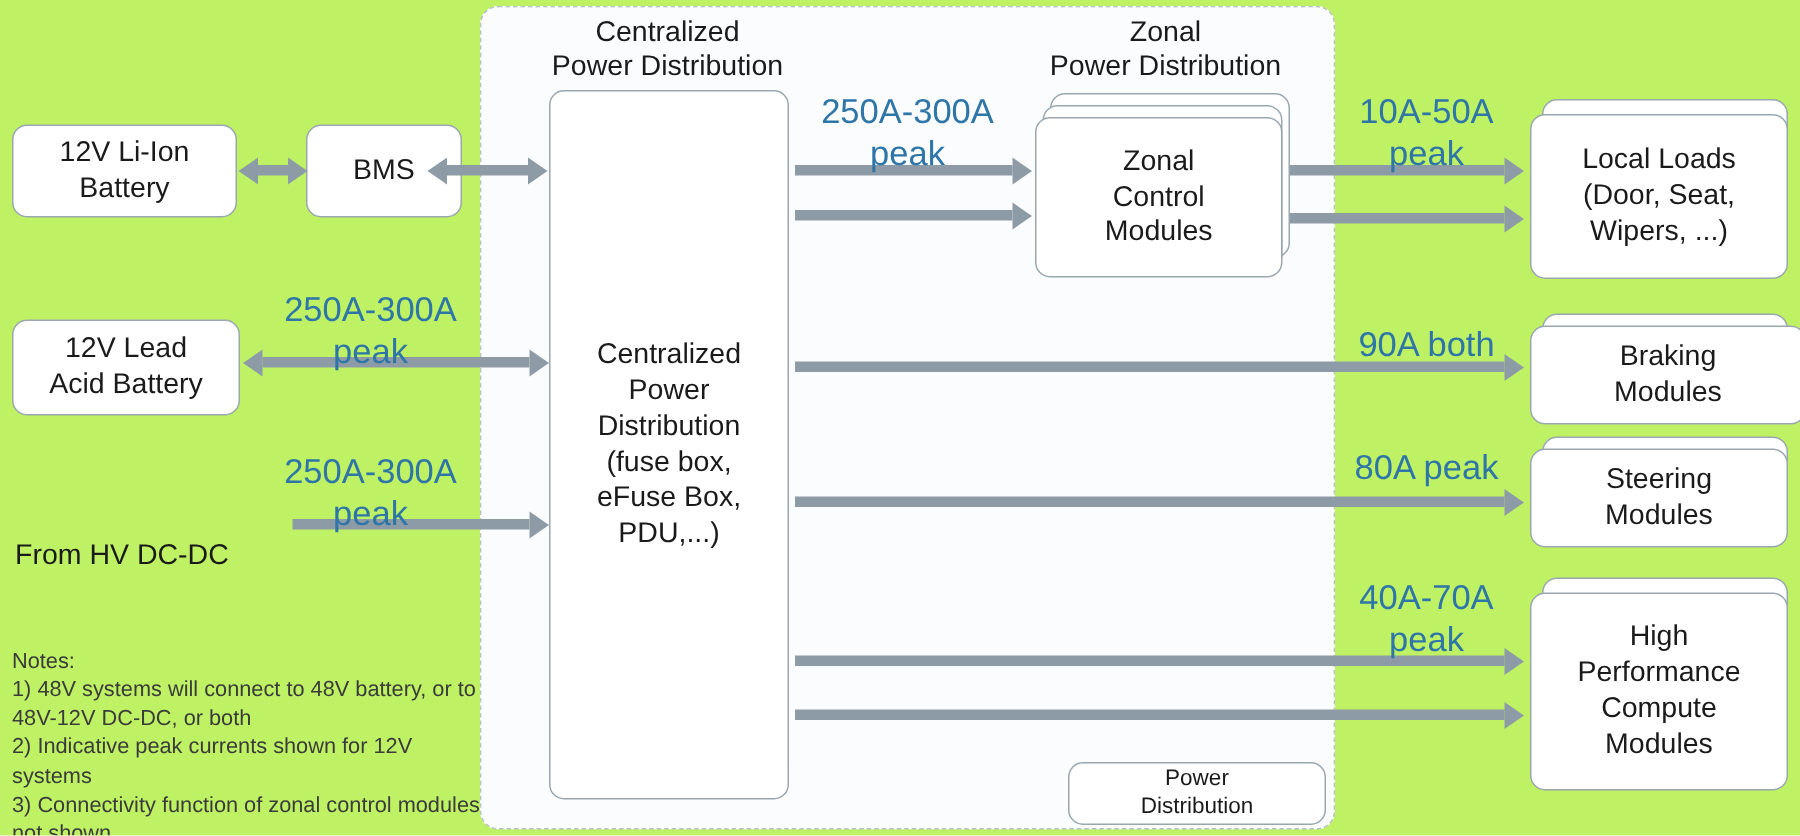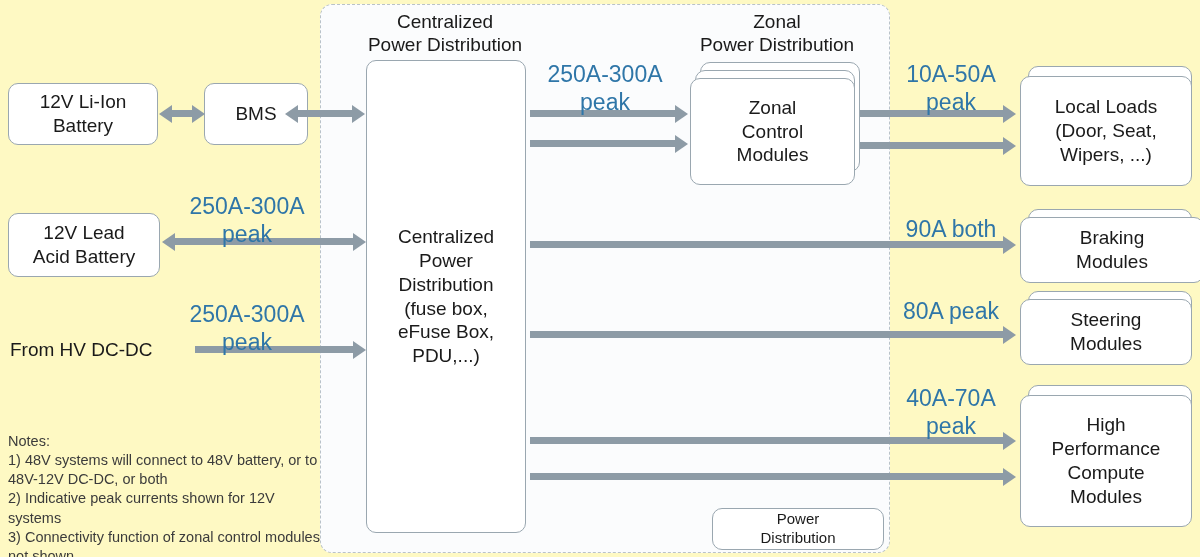--- a/index.html
+++ b/index.html
@@ -4,21 +4,21 @@
 <style>
   html, body {
     margin: 0;
     padding: 0;
     background: #ffffff;
   }
   #canvas {
     position: relative;
     width: 1200px;
     height: 557px;
-    background: #fef9c3;
+    background: #bef264;
     font-family: "Liberation Sans", sans-serif;
     color: #1a1a1a;
     overflow: hidden;
   }
   .box {
     position: absolute;
     box-sizing: border-box;
     border: 1.5px solid #9aa7b0;
     border-radius: 10px;
     background: #ffffff;
@@ -40,20 +40,21 @@
   }
   .label {
     position: absolute;
     font-size: 19px;
     color: #1a1a1a;
     text-align: center;
     line-height: 1.22;
   }
   .label.left {
     text-align: left;
+    margin-top: 21px;
   }
   .cur {
     position: absolute;
     font-size: 23px;
     color: #2f76a8;
     text-align: center;
     line-height: 1.22;
   }
   .notes {
     position: absolute;

